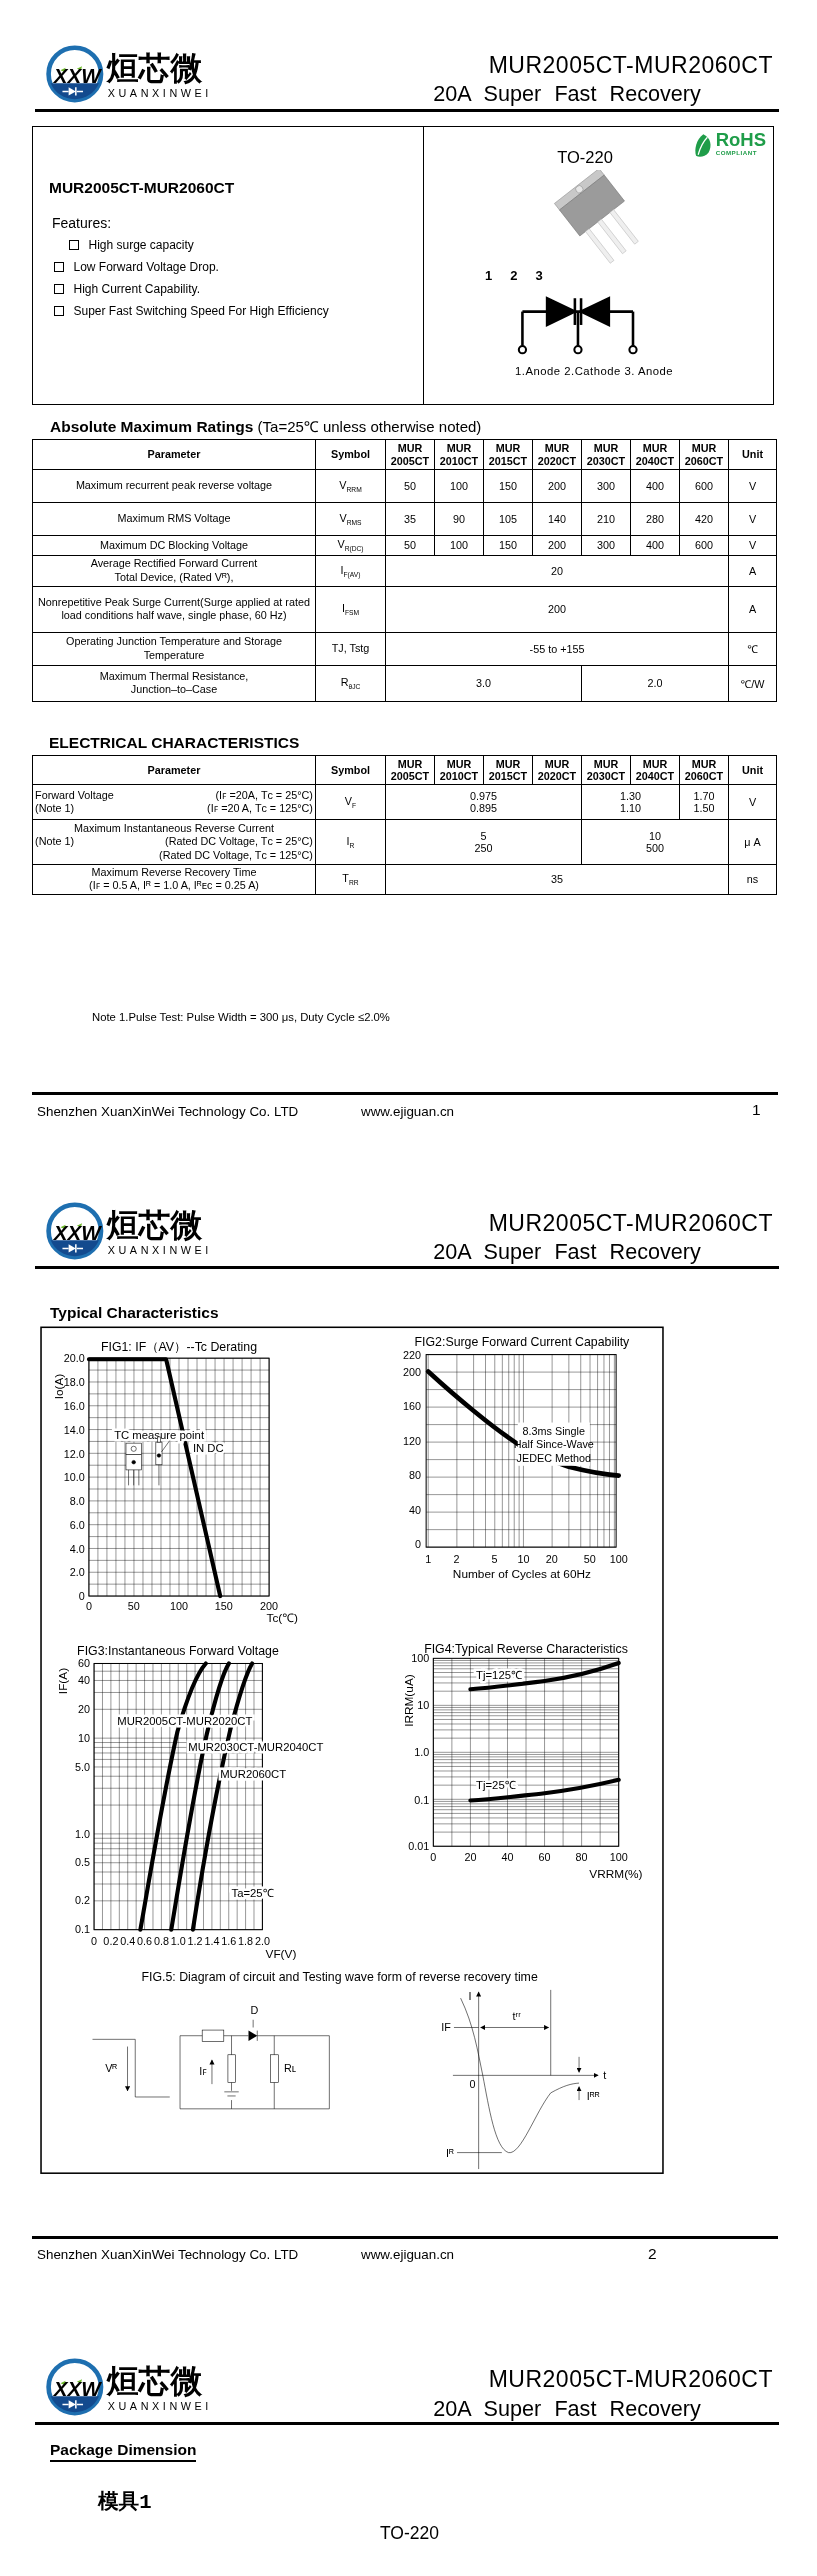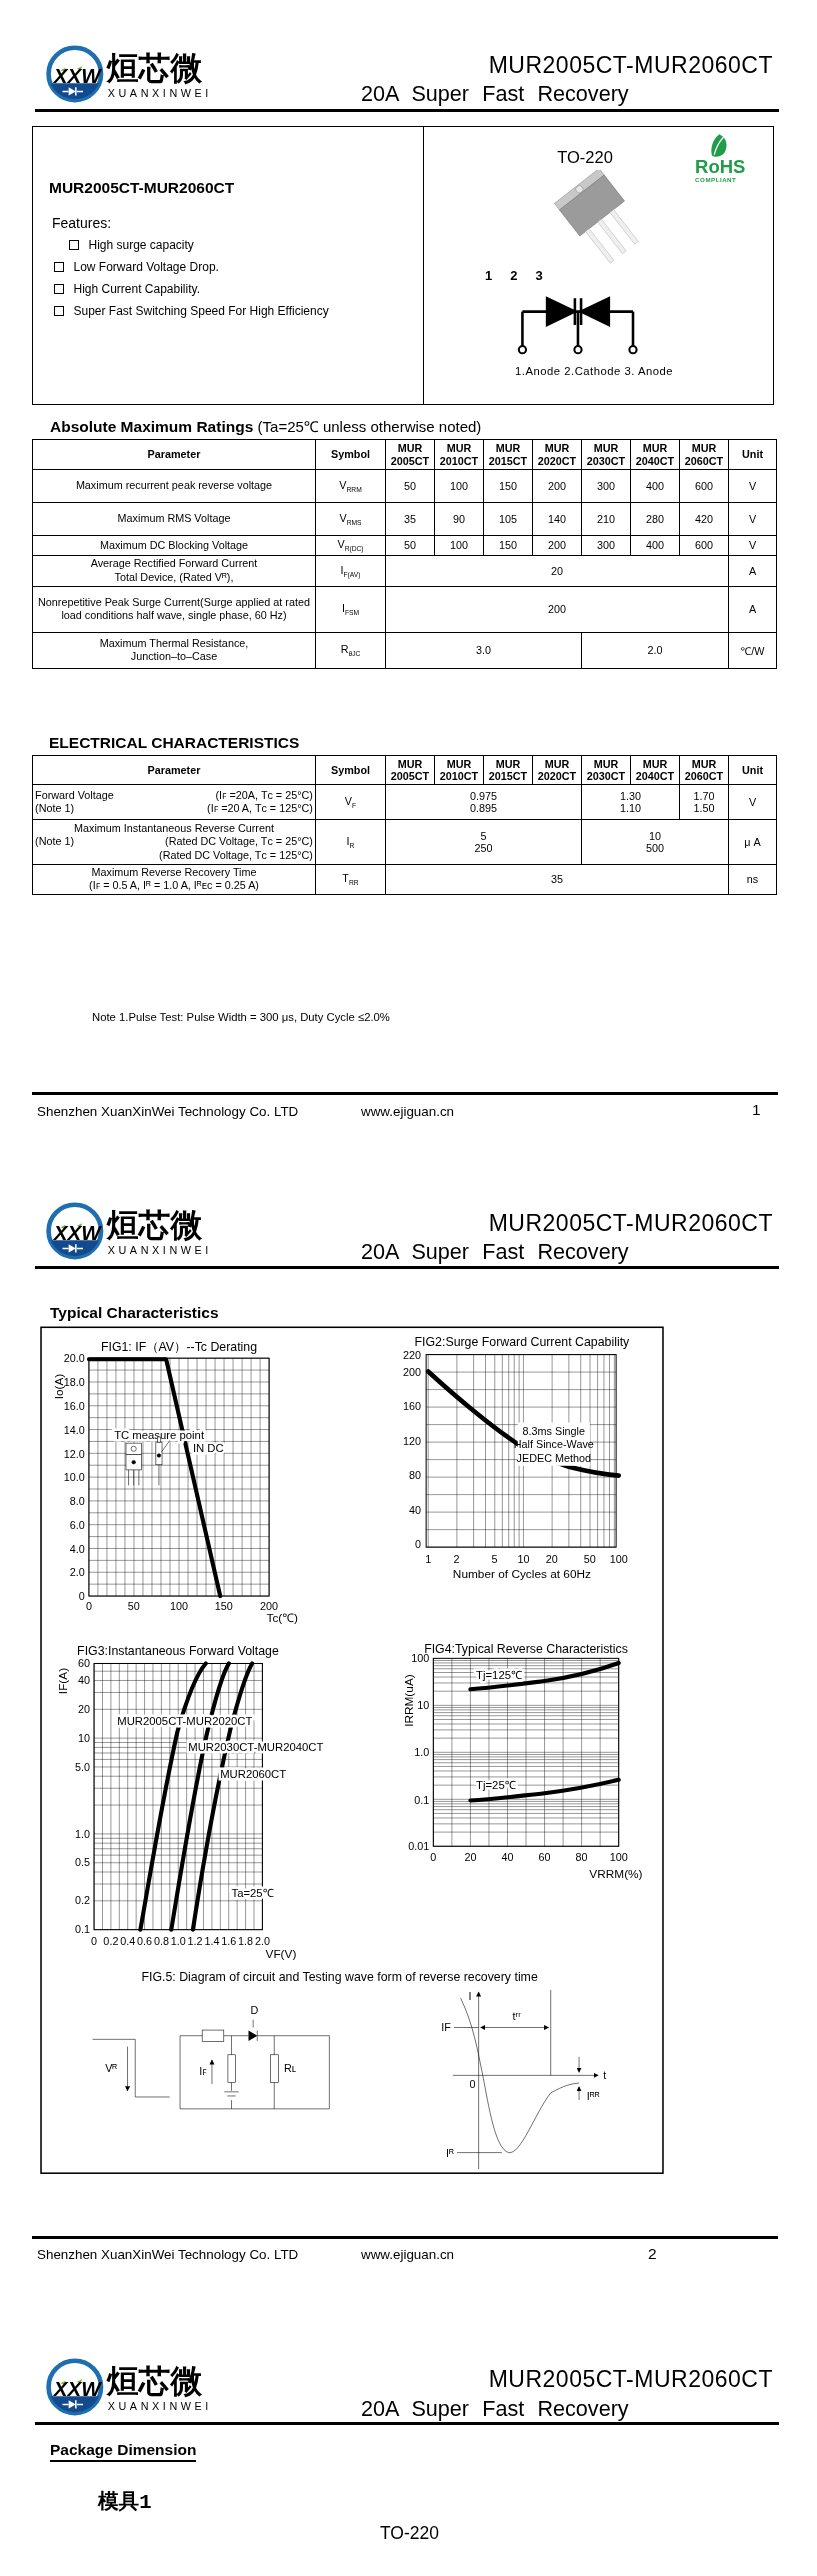--- a/index.html
+++ b/index.html
@@ -1,21 +1,21 @@
 <!DOCTYPE html>
 <html style="font-size:8.2px"><head>
 <meta charset="utf-8">
 <style>
   html,body{margin:0;padding:0;background:#9a9a9a;}
   .sheet{position:relative;width:818px;height:3470px;background:#fff;
          font-family:"Liberation Sans",sans-serif;color:#000;overflow:hidden;}
   .abs{position:absolute;}
   
   .hd-title{font-size:23px;text-align:right;letter-spacing:0.5px;}
-  .hd-sub{font-size:21.6px;text-align:left;word-spacing:7.2px;}
+  .hd-sub{font-size:21.6px;text-align:center;word-spacing:7.2px;}
   .rule{background:#000;height:3.1px;}
   
   .infobox{border:1.5px solid #000;}
   .vdiv{background:#000;width:1px;}
   .part-bold{font-size:15.5px;font-weight:bold;}
   .feat-title{font-size:14px;font-weight:normal;}
   .feat-item{font-size:12px;}
   .chk{display:inline-block;width:8.2px;height:8.2px;border:1px solid #000;margin-right:9.3px;vertical-align:-1px;}
   .to220{font-size:16.5px;}
   .pins123{font-size:13px;font-weight:bold;letter-spacing:7.2px;}
@@ -83,21 +83,21 @@
   <div class="abs vdiv" style="left:423px;top:126px;height:279px;"></div>
 
   <div class="abs part-bold" style="left:49px;top:179px;">MUR2005CT-MUR2060CT</div>
   <div class="abs feat-title" style="left:52px;top:215px;">Features:</div>
   <div class="abs feat-item" style="left:69px;top:238px;"><span class="chk"></span><span>High surge capacity</span></div>
   <div class="abs feat-item" style="left:54px;top:260px;"><span class="chk"></span><span>Low Forward Voltage Drop.</span></div>
   <div class="abs feat-item" style="left:54px;top:282px;"><span class="chk"></span><span>High Current Capability.</span></div>
   <div class="abs feat-item" style="left:54px;top:304px;"><span class="chk"></span><span>Super Fast Switching Speed For High Efficiency</span></div>
 
   <div class="abs" style="left:693px;top:132px;">
-    <div style="display:flex;align-items:center;flex-direction:column;">
+    <div style="display:flex;align-items:flex-start;">
       <svg width="20.6" height="27" viewBox="0 0 40 52">
         <path d="M20,4 C34,10 38,26 30,40 C24,48 12,50 6,46 C2,34 6,14 20,4 Z" fill="#1f9d49"></path>
         <path d="M10,44 C14,30 20,18 28,10" stroke="#fff" stroke-width="2.5" fill="none"></path>
       </svg>
       <div style="margin-left:2.1px;">
         <div class="rohs-t">RoHS</div>
         <div class="rohs-s">COMPLIANT</div>
       </div>
     </div>
   </div>
@@ -231,20 +231,29 @@
           </td>
       <td><span>I</span><sub>F(AV)</sub></td>
       <td colspan="7">20</td>
       <td>A</td>
     </tr>
     <tr style="height:46px">
       <td class="param">Nonrepetitive Peak Surge Current(Surge applied at rated load conditions half wave, single phase, 60 Hz)</td>
       <td><span>I</span><sub>FSM</sub></td>
       <td colspan="7">200</td>
       <td>A</td>
+    </tr>
+    <tr style="height:33px">
+      <td class="param">
+            <div>Operating Junction Temperature and Storage</div>
+            <div>Temperature</div>
+          </td>
+      <td><span>TJ, Tstg</span><sub></sub></td>
+      <td colspan="7">-55 to +155</td>
+      <td>℃</td>
     </tr>
     <tr style="height:36px">
       <td class="param">
             <div>Maximum Thermal Resistance,</div>
             <div>Junction–to–Case</div>
           </td>
       <td><span>R</span><sub>θJC</sub></td>
       <td colspan="4">3.0</td>
       <td colspan="3">2.0</td>
       <td>℃/W</td>

